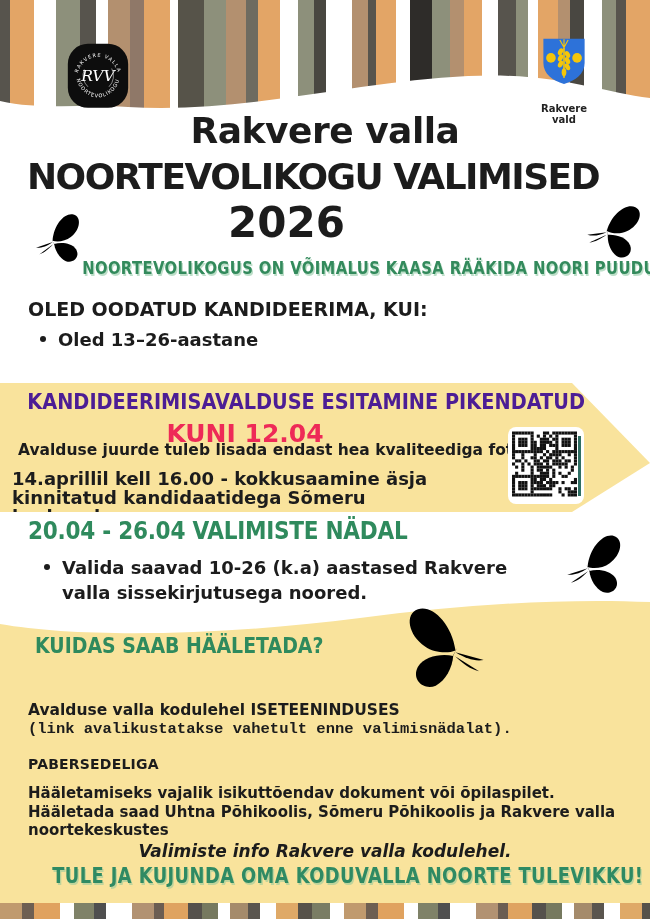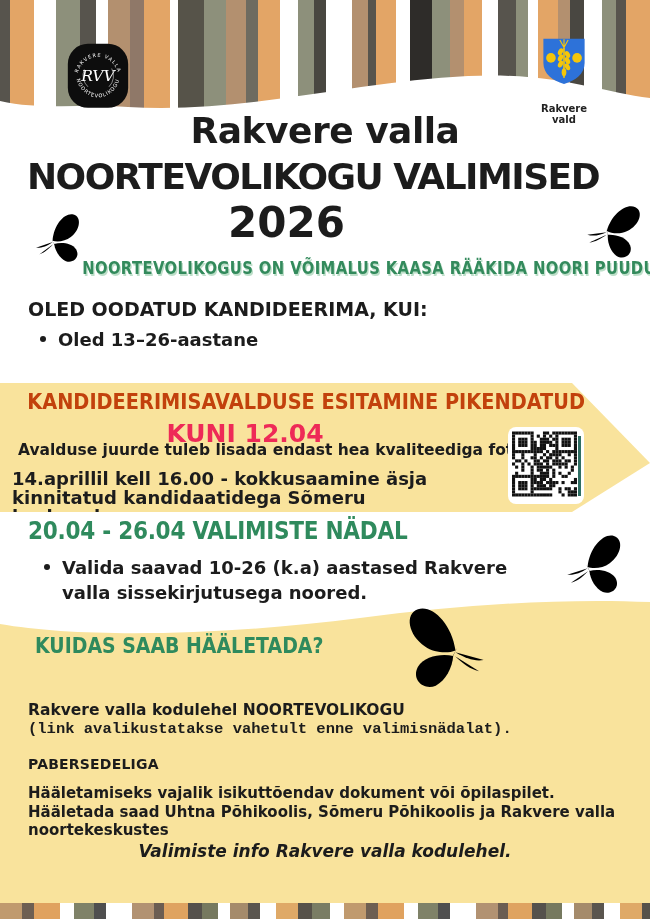--- a/index.html
+++ b/index.html
@@ -35,21 +35,21 @@
   .cand-h{position:absolute;left:28px;top:298px;font-size:19px;font-weight:700;}
   .bullet{position:absolute;display:flex;font-size:18px;font-weight:700;line-height:25px;}
   .bullet .dot{width:6px;height:6px;border-radius:50%;background:#1c1c1c;margin:9px 12px 0 0;flex:0 0 6px;}
   .b1{left:40px;top:327px;}
   .b2{left:40px;top:352px;}
 
   
   .banner{position:absolute;left:0;top:383px;width:650px;height:129px;background:#f9e39c;
       clip-path:polygon(0 0,88% 0,100% 62%,88% 100%,0 100%);}
   .banner-h{position:absolute;left:0;top:7px;width:612px;text-align:center;
-      font-size:21px;font-weight:700;color:#c2410c;white-space:nowrap;}
+      font-size:21px;font-weight:700;color:#4c1d95;white-space:nowrap;}
   .banner-h span{display:inline-block;transform:scaleX(.92);transform-origin:center;}
   .banner-deadline{position:absolute;left:0;top:36px;width:490px;text-align:center;
       font-size:25px;font-weight:700;color:#ee2a57;}
   .banner-n1{position:absolute;left:18px;top:58px;font-size:15.5px;font-weight:700;}
   .banner-n2{position:absolute;left:12px;top:86px;width:494px;font-size:18px;font-weight:700;line-height:19px;}
   .qr-card{position:absolute;left:508px;top:427px;width:76px;height:77px;background:#fff;
       border-radius:8px;padding:4px;box-sizing:border-box;}
   .qr-card svg{width:65px;height:66px;display:block;}
   .qr-tab{position:absolute;right:3px;top:9px;width:3px;height:60px;background:#2e6e63;}
 
@@ -480,28 +480,29 @@
       <use href="#bfly-shape"></use>
     </svg>
 
   <div class="ysec"></div>
   <svg class="bfly bfly-striped bf-center" viewBox="0 0 100 100">
       <use href="#bfly-shape"></use>
     </svg>
 
   <div class="vote-h">KUIDAS SAAB HÄÄLETADA?</div>
 
-  <div class="elec-l1">Rakvere valla kodulehel NOORTEVOLIKOGU</div>
+  <div class="elec-l1">Avalduse valla kodulehel ISETEENINDUSES</div>
   <div class="elec-l2">(link avalikustatakse vahetult enne valimisnädalat).</div>
 
   <div class="paper-h">PABERSEDELIGA</div>
   <div class="paper-l1">Hääletamiseks vajalik isikuttõendav dokument või õpilaspilet.</div>
   <div class="paper-l2">Hääletada saad Uhtna Põhikoolis, Sõmeru Põhikoolis ja Rakvere valla noortekeskustes</div>
 
   <div class="foot-info">Valimiste info Rakvere valla kodulehel.</div>
+  <div class="cta"><span>TULE JA KUJUNDA OMA KODUVALLA NOORTE TULEVIKKU!</span></div>
 
   <div class="bottom-bar">
       <div style="flex: 0 0 22px; background: rgb(192, 154, 110);"></div>
       <div style="flex: 0 0 12px; background: rgb(110, 95, 82);"></div>
       <div style="flex: 0 0 26px; background: rgb(224, 162, 95);"></div>
       <div style="flex: 0 0 14px; background: rgb(255, 255, 255);"></div>
       <div style="flex: 0 0 20px; background: rgb(127, 130, 104);"></div>
       <div style="flex: 0 0 12px; background: rgb(79, 79, 79);"></div>
       <div style="flex: 0 0 26px; background: rgb(255, 255, 255);"></div>
       <div style="flex: 0 0 22px; background: rgb(178, 146, 114);"></div>

